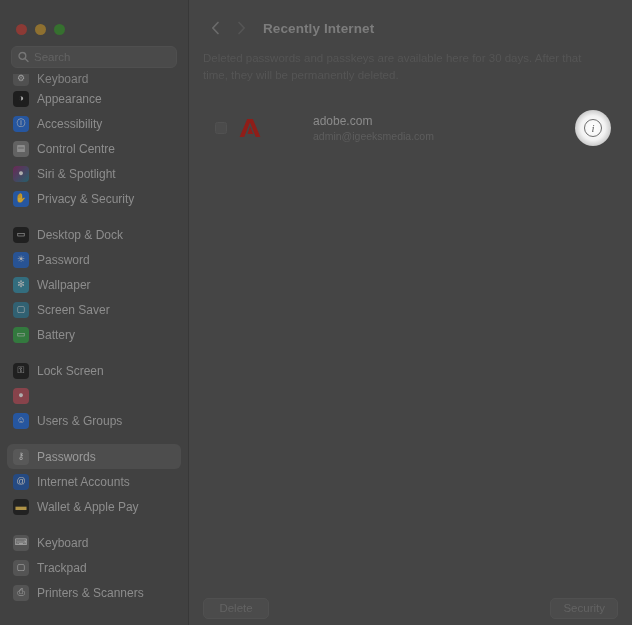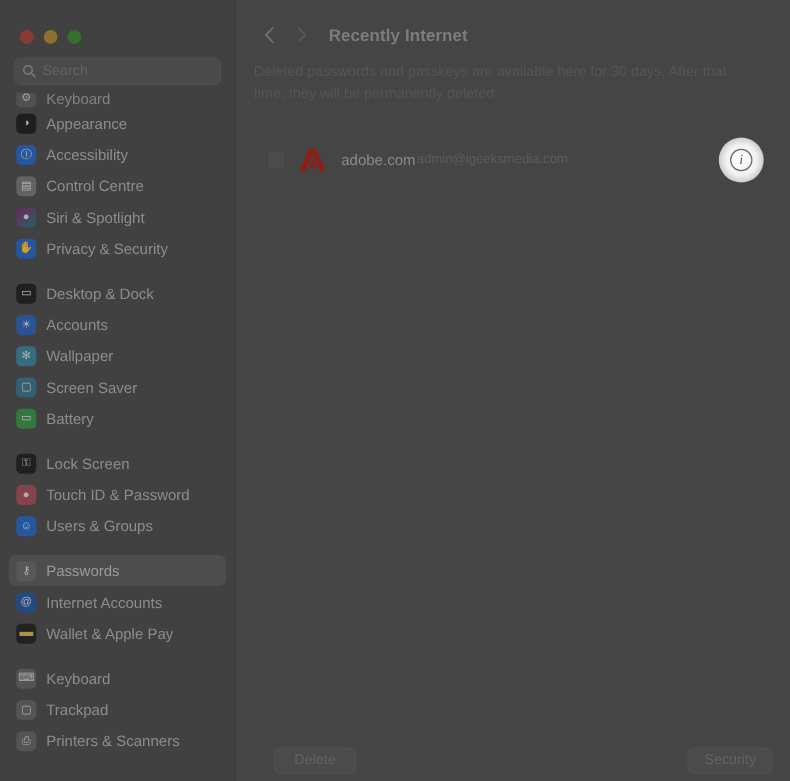--- a/index.html
+++ b/index.html
@@ -172,21 +172,21 @@
     border: 1px solid #515151;
     flex: 0 0 12px;
   }
 
   .adobe-ico {
     width: 26px; height: 26px;
     flex: 0 0 26px;
     display: flex; align-items: center; justify-content: center;
   }
 
-  .row-text { display: flex; flex-direction: row; gap: 1px; min-width: 0; }
+  .row-text { display: flex; flex-direction: column; gap: 1px; min-width: 0; margin-left: 40px; }
   .row-title {
     font-size: 12px;
     color: #8b8b8b;
     line-height: 1.2;
   }
   .row-sub {
     font-size: 10.5px;
     color: #5d5d5d;
     line-height: 1.2;
   }
@@ -214,21 +214,21 @@
     font-size: 11px;
     font-family: "Liberation Serif", serif;
     font-style: italic;
     color: #5a5a5a;
     line-height: 1;
   }
 
   
   .footer {
     position: absolute;
-    left: 16px; right: 0; bottom: 0;
+    left: 0; right: 0; bottom: 0;
     height: 34px;
     display: flex;
     align-items: center;
     justify-content: space-between;
     padding: 0 14px;
   }
   .btn {
     min-width: 66px;
     height: 21px;
     border-radius: 5px;
@@ -308,21 +308,21 @@
           <div class="nav-item">
             <span class="ico" style="background: rgb(20, 20, 20); opacity: 0.72;">
               <span class="ico-label">▭</span>
             </span>
             <span>Desktop &amp; Dock</span>
           </div>
           <div class="nav-item">
             <span class="ico" style="background: rgb(31, 91, 181); opacity: 0.72;">
               <span class="ico-label">☀</span>
             </span>
-            <span>Accounts</span>
+            <span>Password</span>
           </div>
           <div class="nav-item">
             <span class="ico" style="background: rgb(46, 127, 150); opacity: 0.72;">
               <span class="ico-label">✻</span>
             </span>
             <span>Wallpaper</span>
           </div>
           <div class="nav-item">
             <span class="ico" style="background: rgb(43, 110, 134); opacity: 0.72;">
               <span class="ico-label">▢</span>
@@ -339,21 +339,20 @@
           <div class="nav-item">
             <span class="ico" style="background: rgb(20, 20, 20); opacity: 0.72;">
               <span class="ico-label">⚿</span>
             </span>
             <span>Lock Screen</span>
           </div>
           <div class="nav-item">
             <span class="ico" style="background: rgb(163, 69, 79); opacity: 0.72;">
               <span class="ico-label">●</span>
             </span>
-            <span>Touch ID &amp; Password</span>
           </div>
           <div class="nav-item">
             <span class="ico" style="background: rgb(29, 95, 196); opacity: 0.72;">
               <span class="ico-label">☺</span>
             </span>
             <span>Users &amp; Groups</span>
           </div>
           <div class="nav-gap"></div>
           <div class="nav-item selected">
             <span class="ico" style="background: rgb(93, 93, 93); opacity: 0.72;">

